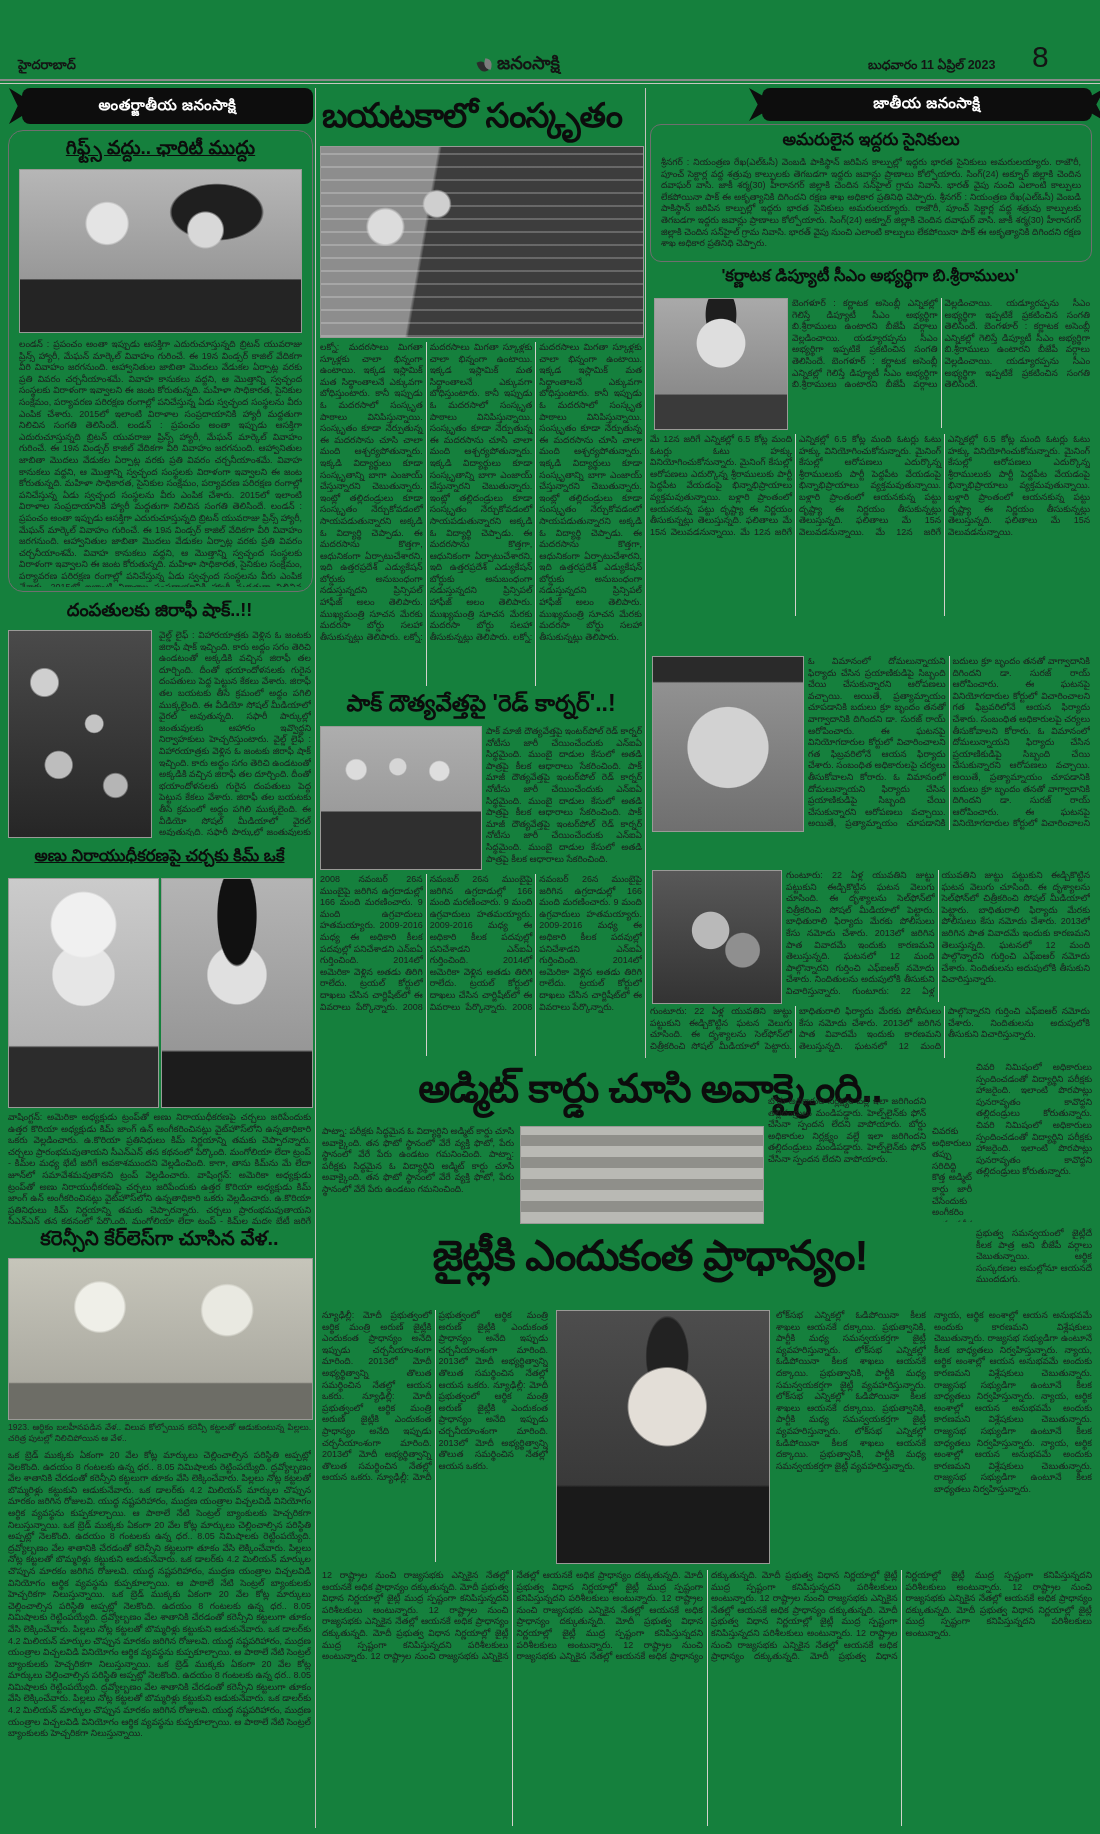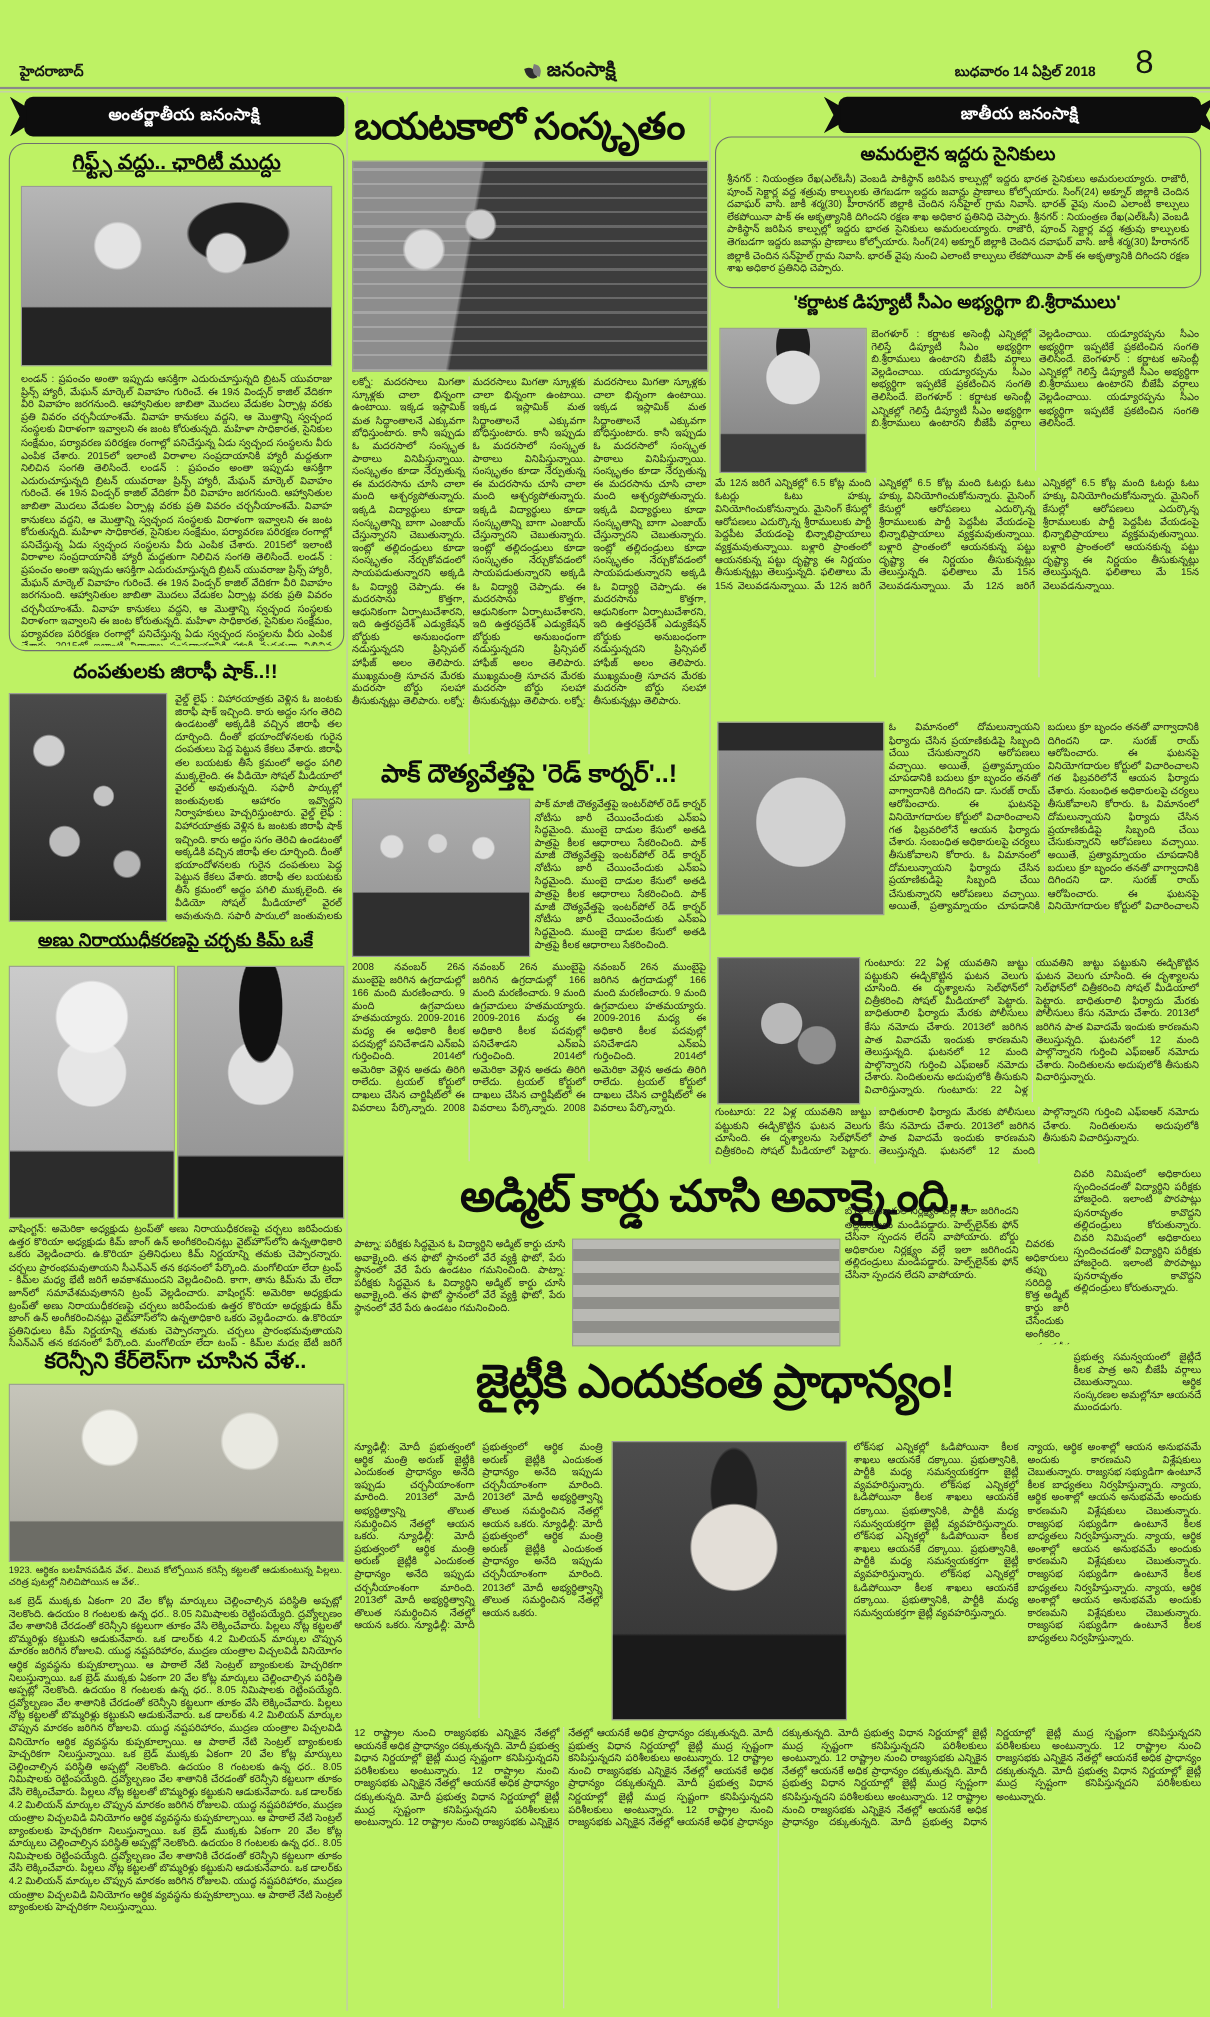--- a/index.html
+++ b/index.html
@@ -1,16 +1,16 @@
 <!DOCTYPE html>
 <html><head>
 <meta charset="utf-8">
 <style>
   html,body{margin:0;padding:0;background:#dedcd6;}
-  .page{position:relative;width:1100px;height:1834px;margin:0 auto;background:#bef264;
+  .page{position:relative;width:1100px;height:1834px;margin:0 auto;background:#15803d;
         font-family:"Liberation Sans",sans-serif;color:#141414;overflow:hidden;}
   .abs{position:absolute;}
   
   .city{font-size:13px;font-weight:bold;}
   .date{font-size:12.5px;font-weight:bold;}
   .pgnum{font-size:30px;font-weight:400;}
   .masthead{display:flex;align-items:center;gap:4px;font-size:18px;font-weight:bold;}
   .hrule{background:#8a8a8a;height:2px;}
   .hrule2{background:#c7c6c0;height:1px;}
   .vrule{background:#c2c1bb;width:1px;}
@@ -104,21 +104,21 @@
 </head>
 <body>
 
 <div class="page">
 
   <div class="abs city" style="left:18px;top:57px;">హైదరాబాద్</div>
   <div class="abs masthead" style="left:478px;top:53px;">
     <span class="leaf"></span>
     <span>జనంసాక్షి</span>
   </div>
-  <div class="abs date" style="left:868px;top:58px;">బుధవారం 14 ఏప్రిల్ 2018</div>
+  <div class="abs date" style="left:868px;top:58px;">బుధవారం 11 ఏప్రిల్ 2023</div>
   <div class="abs pgnum" style="left:1032px;top:40px;">8</div>
   <div class="abs hrule" style="left:0;top:79px;width:1100px;"></div>
   <div class="abs hrule2" style="left:0;top:83px;width:1100px;"></div>
 
   <div class="abs vrule" style="left:315px;top:88px;height:1740px;"></div>
   <div class="abs vrule" style="left:645px;top:88px;height:970px;"></div>
 
   <div class="abs banner" style="left:22px;top:88px;width:291px;height:36px;">
     <span class="fork fork-l"></span>
     <span>అంతర్జాతీయ జనంసాక్షి</span>
@@ -154,21 +154,21 @@
   <div class="abs ph ph-pak" style="left:320px;top:726px;width:160px;height:142px;"></div>
   <div class="abs bt" style="left:486px;top:726px;width:156px;height:142px;">పాక్ మాజీ దౌత్యవేత్తపై ఇంటర్‌పోల్ రెడ్ కార్నర్ నోటీసు జారీ చేయించేందుకు ఎన్ఐఏ సిద్ధమైంది. ముంబై దాడుల కేసులో అతడి పాత్రపై కీలక ఆధారాలు సేకరించింది. పాక్ మాజీ దౌత్యవేత్తపై ఇంటర్‌పోల్ రెడ్ కార్నర్ నోటీసు జారీ చేయించేందుకు ఎన్ఐఏ సిద్ధమైంది. ముంబై దాడుల కేసులో అతడి పాత్రపై కీలక ఆధారాలు సేకరించింది. పాక్ మాజీ దౌత్యవేత్తపై ఇంటర్‌పోల్ రెడ్ కార్నర్ నోటీసు జారీ చేయించేందుకు ఎన్ఐఏ సిద్ధమైంది. ముంబై దాడుల కేసులో అతడి పాత్రపై కీలక ఆధారాలు సేకరించింది.</div>
   <div class="abs bt cols3" style="left:320px;top:874px;width:322px;height:182px;">2008 నవంబర్ 26న ముంబైపై జరిగిన ఉగ్రదాడుల్లో 166 మంది మరణించారు. 9 మంది ఉగ్రవాదులు హతమయ్యారు. 2009-2016 మధ్య ఈ అధికారి కీలక పదవుల్లో పనిచేశాడని ఎన్ఐఏ గుర్తించింది. 2014లో అమెరికా వెళ్లిన అతడు తిరిగి రాలేదు. ట్రయల్ కోర్టులో దాఖలు చేసిన చార్జిషీట్‌లో ఈ వివరాలు పేర్కొన్నారు. 2008 నవంబర్ 26న ముంబైపై జరిగిన ఉగ్రదాడుల్లో 166 మంది మరణించారు. 9 మంది ఉగ్రవాదులు హతమయ్యారు. 2009-2016 మధ్య ఈ అధికారి కీలక పదవుల్లో పనిచేశాడని ఎన్ఐఏ గుర్తించింది. 2014లో అమెరికా వెళ్లిన అతడు తిరిగి రాలేదు. ట్రయల్ కోర్టులో దాఖలు చేసిన చార్జిషీట్‌లో ఈ వివరాలు పేర్కొన్నారు. 2008 నవంబర్ 26న ముంబైపై జరిగిన ఉగ్రదాడుల్లో 166 మంది మరణించారు. 9 మంది ఉగ్రవాదులు హతమయ్యారు. 2009-2016 మధ్య ఈ అధికారి కీలక పదవుల్లో పనిచేశాడని ఎన్ఐఏ గుర్తించింది. 2014లో అమెరికా వెళ్లిన అతడు తిరిగి రాలేదు. ట్రయల్ కోర్టులో దాఖలు చేసిన చార్జిషీట్‌లో ఈ వివరాలు పేర్కొన్నారు.</div>
 
   <div class="abs banner" style="left:762px;top:88px;width:330px;height:33px;">
     <span class="fork fork-l"></span>
     <span>జాతీయ జనంసాక్షి</span>
     <span class="fork fork-r"></span>
   </div>
 
-  <div class="abs rbox" style="left:650px;top:124px;width:440px;height:136px;">
+  <div class="abs rbox" style="left:650px;top:124px;width:440px;height:136px;border-radius:11px;">
     <div class="hl h-sol" style="margin-top:5px;">అమరులైన ఇద్దరు సైనికులు</div>
     <div class="bt" style="margin:4px 10px 0;height:96px;">శ్రీనగర్ : నియంత్రణ రేఖ(ఎల్ఓసీ) వెంబడి పాకిస్థాన్ జరిపిన కాల్పుల్లో ఇద్దరు భారత సైనికులు అమరులయ్యారు. రాజౌరీ, పూంచ్ సెక్టార్ల వద్ద శత్రువు కాల్పులకు తెగబడగా ఇద్దరు జవాన్లు ప్రాణాలు కోల్పోయారు. సింగ్(24) అక్నూర్ జిల్లాకి చెందిన దవాఘర్ వాసి. జాకీ శర్మ(30) హీరానగర్ జిల్లాకి చెందిన సన్‌హైల్ గ్రామ నివాసి. భారత్ వైపు నుంచి ఎలాంటి కాల్పులు లేకపోయినా పాక్ ఈ అకృత్యానికి దిగిందని రక్షణ శాఖ అధికార ప్రతినిధి చెప్పారు. శ్రీనగర్ : నియంత్రణ రేఖ(ఎల్ఓసీ) వెంబడి పాకిస్థాన్ జరిపిన కాల్పుల్లో ఇద్దరు భారత సైనికులు అమరులయ్యారు. రాజౌరీ, పూంచ్ సెక్టార్ల వద్ద శత్రువు కాల్పులకు తెగబడగా ఇద్దరు జవాన్లు ప్రాణాలు కోల్పోయారు. సింగ్(24) అక్నూర్ జిల్లాకి చెందిన దవాఘర్ వాసి. జాకీ శర్మ(30) హీరానగర్ జిల్లాకి చెందిన సన్‌హైల్ గ్రామ నివాసి. భారత్ వైపు నుంచి ఎలాంటి కాల్పులు లేకపోయినా పాక్ ఈ అకృత్యానికి దిగిందని రక్షణ శాఖ అధికార ప్రతినిధి చెప్పారు.</div>
   </div>
 
   <div class="abs hl h-sre" style="left:650px;top:266px;width:440px;">'కర్ణాటక డిప్యూటీ సీఎం అభ్యర్థిగా బి.శ్రీరాములు'</div>
   <div class="abs ph ph-sre" style="left:654px;top:298px;width:132px;height:130px;"></div>
   <div class="abs bt cols2" style="left:792px;top:298px;width:298px;height:130px;">బెంగళూర్ : కర్ణాటక అసెంబ్లీ ఎన్నికల్లో గెలిస్తే డిప్యూటీ సీఎం అభ్యర్థిగా బి.శ్రీరాములు ఉంటారని బీజేపీ వర్గాలు వెల్లడించాయి. యడ్యూరప్పను సీఎం అభ్యర్థిగా ఇప్పటికే ప్రకటించిన సంగతి తెలిసిందే. బెంగళూర్ : కర్ణాటక అసెంబ్లీ ఎన్నికల్లో గెలిస్తే డిప్యూటీ సీఎం అభ్యర్థిగా బి.శ్రీరాములు ఉంటారని బీజేపీ వర్గాలు వెల్లడించాయి. యడ్యూరప్పను సీఎం అభ్యర్థిగా ఇప్పటికే ప్రకటించిన సంగతి తెలిసిందే. బెంగళూర్ : కర్ణాటక అసెంబ్లీ ఎన్నికల్లో గెలిస్తే డిప్యూటీ సీఎం అభ్యర్థిగా బి.శ్రీరాములు ఉంటారని బీజేపీ వర్గాలు వెల్లడించాయి. యడ్యూరప్పను సీఎం అభ్యర్థిగా ఇప్పటికే ప్రకటించిన సంగతి తెలిసిందే.</div>
   <div class="abs bt cols3" style="left:650px;top:434px;width:440px;height:182px;">మే 12న జరిగే ఎన్నికల్లో 6.5 కోట్ల మంది ఓటర్లు ఓటు హక్కు వినియోగించుకోనున్నారు. మైనింగ్ కేసుల్లో ఆరోపణలు ఎదుర్కొన్న శ్రీరాములుకు పార్టీ పెద్దపీట వేయడంపై భిన్నాభిప్రాయాలు వ్యక్తమవుతున్నాయి. బళ్లారి ప్రాంతంలో ఆయనకున్న పట్టు దృష్ట్యా ఈ నిర్ణయం తీసుకున్నట్లు తెలుస్తున్నది. ఫలితాలు మే 15న వెలువడనున్నాయి. మే 12న జరిగే ఎన్నికల్లో 6.5 కోట్ల మంది ఓటర్లు ఓటు హక్కు వినియోగించుకోనున్నారు. మైనింగ్ కేసుల్లో ఆరోపణలు ఎదుర్కొన్న శ్రీరాములుకు పార్టీ పెద్దపీట వేయడంపై భిన్నాభిప్రాయాలు వ్యక్తమవుతున్నాయి. బళ్లారి ప్రాంతంలో ఆయనకున్న పట్టు దృష్ట్యా ఈ నిర్ణయం తీసుకున్నట్లు తెలుస్తున్నది. ఫలితాలు మే 15న వెలువడనున్నాయి. మే 12న జరిగే ఎన్నికల్లో 6.5 కోట్ల మంది ఓటర్లు ఓటు హక్కు వినియోగించుకోనున్నారు. మైనింగ్ కేసుల్లో ఆరోపణలు ఎదుర్కొన్న శ్రీరాములుకు పార్టీ పెద్దపీట వేయడంపై భిన్నాభిప్రాయాలు వ్యక్తమవుతున్నాయి. బళ్లారి ప్రాంతంలో ఆయనకున్న పట్టు దృష్ట్యా ఈ నిర్ణయం తీసుకున్నట్లు తెలుస్తున్నది. ఫలితాలు మే 15న వెలువడనున్నాయి.</div>
 
   <div class="abs ph ph-mos" style="left:652px;top:656px;width:150px;height:174px;"></div>

